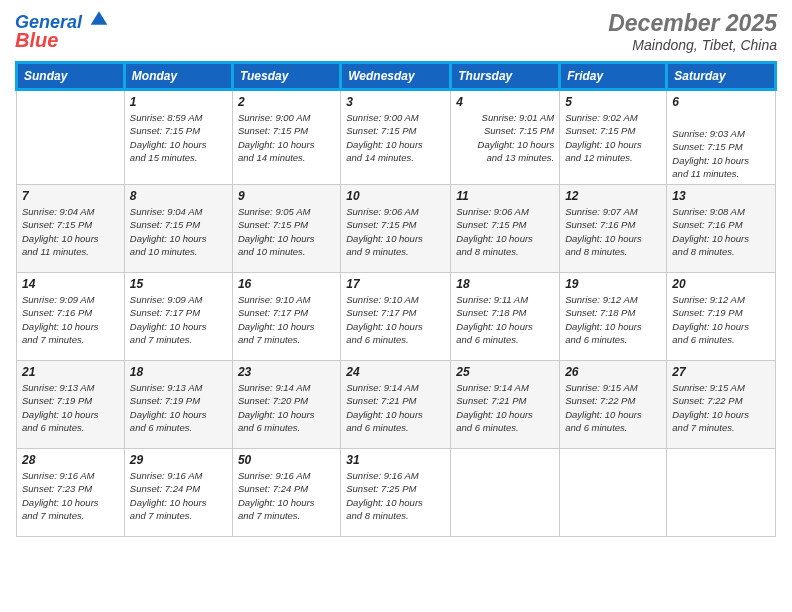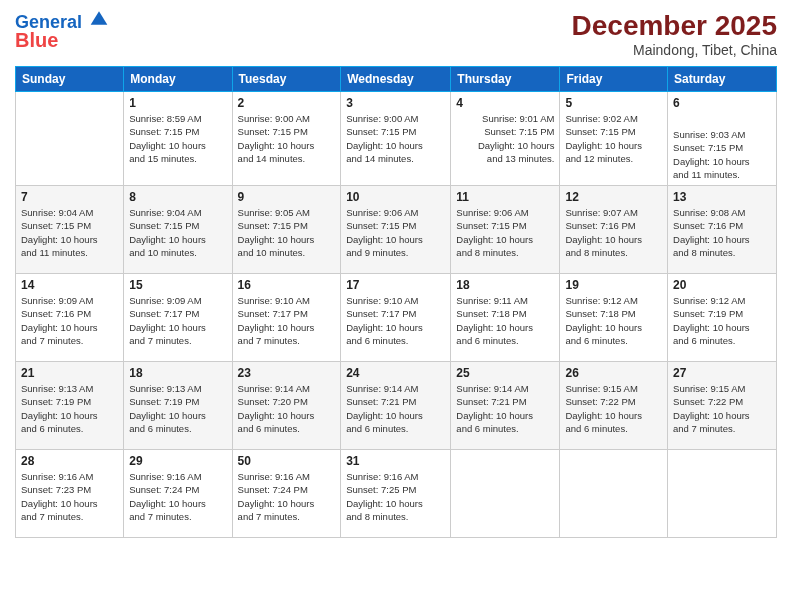--- a/index.html
+++ b/index.html
@@ -8,20 +8,21 @@
       height: 612px;
       background: #fff;
       font-family: Arial, sans-serif;
       font-size: 11px;
       overflow: hidden;
     }
     .page {
       width: 792px;
       height: 516px;
       padding: 10px 15px;
+      font-style: italic;
     }
     .header {
       display: flex;
       justify-content: space-between;
       align-items: flex-start;
       margin-bottom: 8px;
     }
     .logo {
       display: flex;
       align-items: center;
@@ -38,40 +39,40 @@
     .logo-icon {
       width: 20px;
       height: 20px;
       margin-left: 2px;
       margin-top: -2px;
     }
     .title-block {
       text-align: right;
     }
     .month-title {
-      font-size: 28px;
+      font-size: 23px;
       font-weight: bold;
-      color: #7f1d1d;
+      color: #737373;
     }
     .location {
       font-size: 14px;
       color: #444;
     }
     .calendar {
       width: 100%;
       border-collapse: collapse;
       border: 1px solid #ccc;
     }
     .calendar th {
       background-color: #1565c0;
       color: #fff;
       text-align: left;
       padding: 5px 6px;
       font-size: 12px;
-      border: 1px solid #0ea5e9;
+      border: 3px solid #0ea5e9;
     }
     .calendar td {
       border: 1px solid #ccc;
       vertical-align: top;
       padding: 4px 5px;
       width: 113px;
       height: 88px;
     }
     .day-num {
       font-size: 12px;

